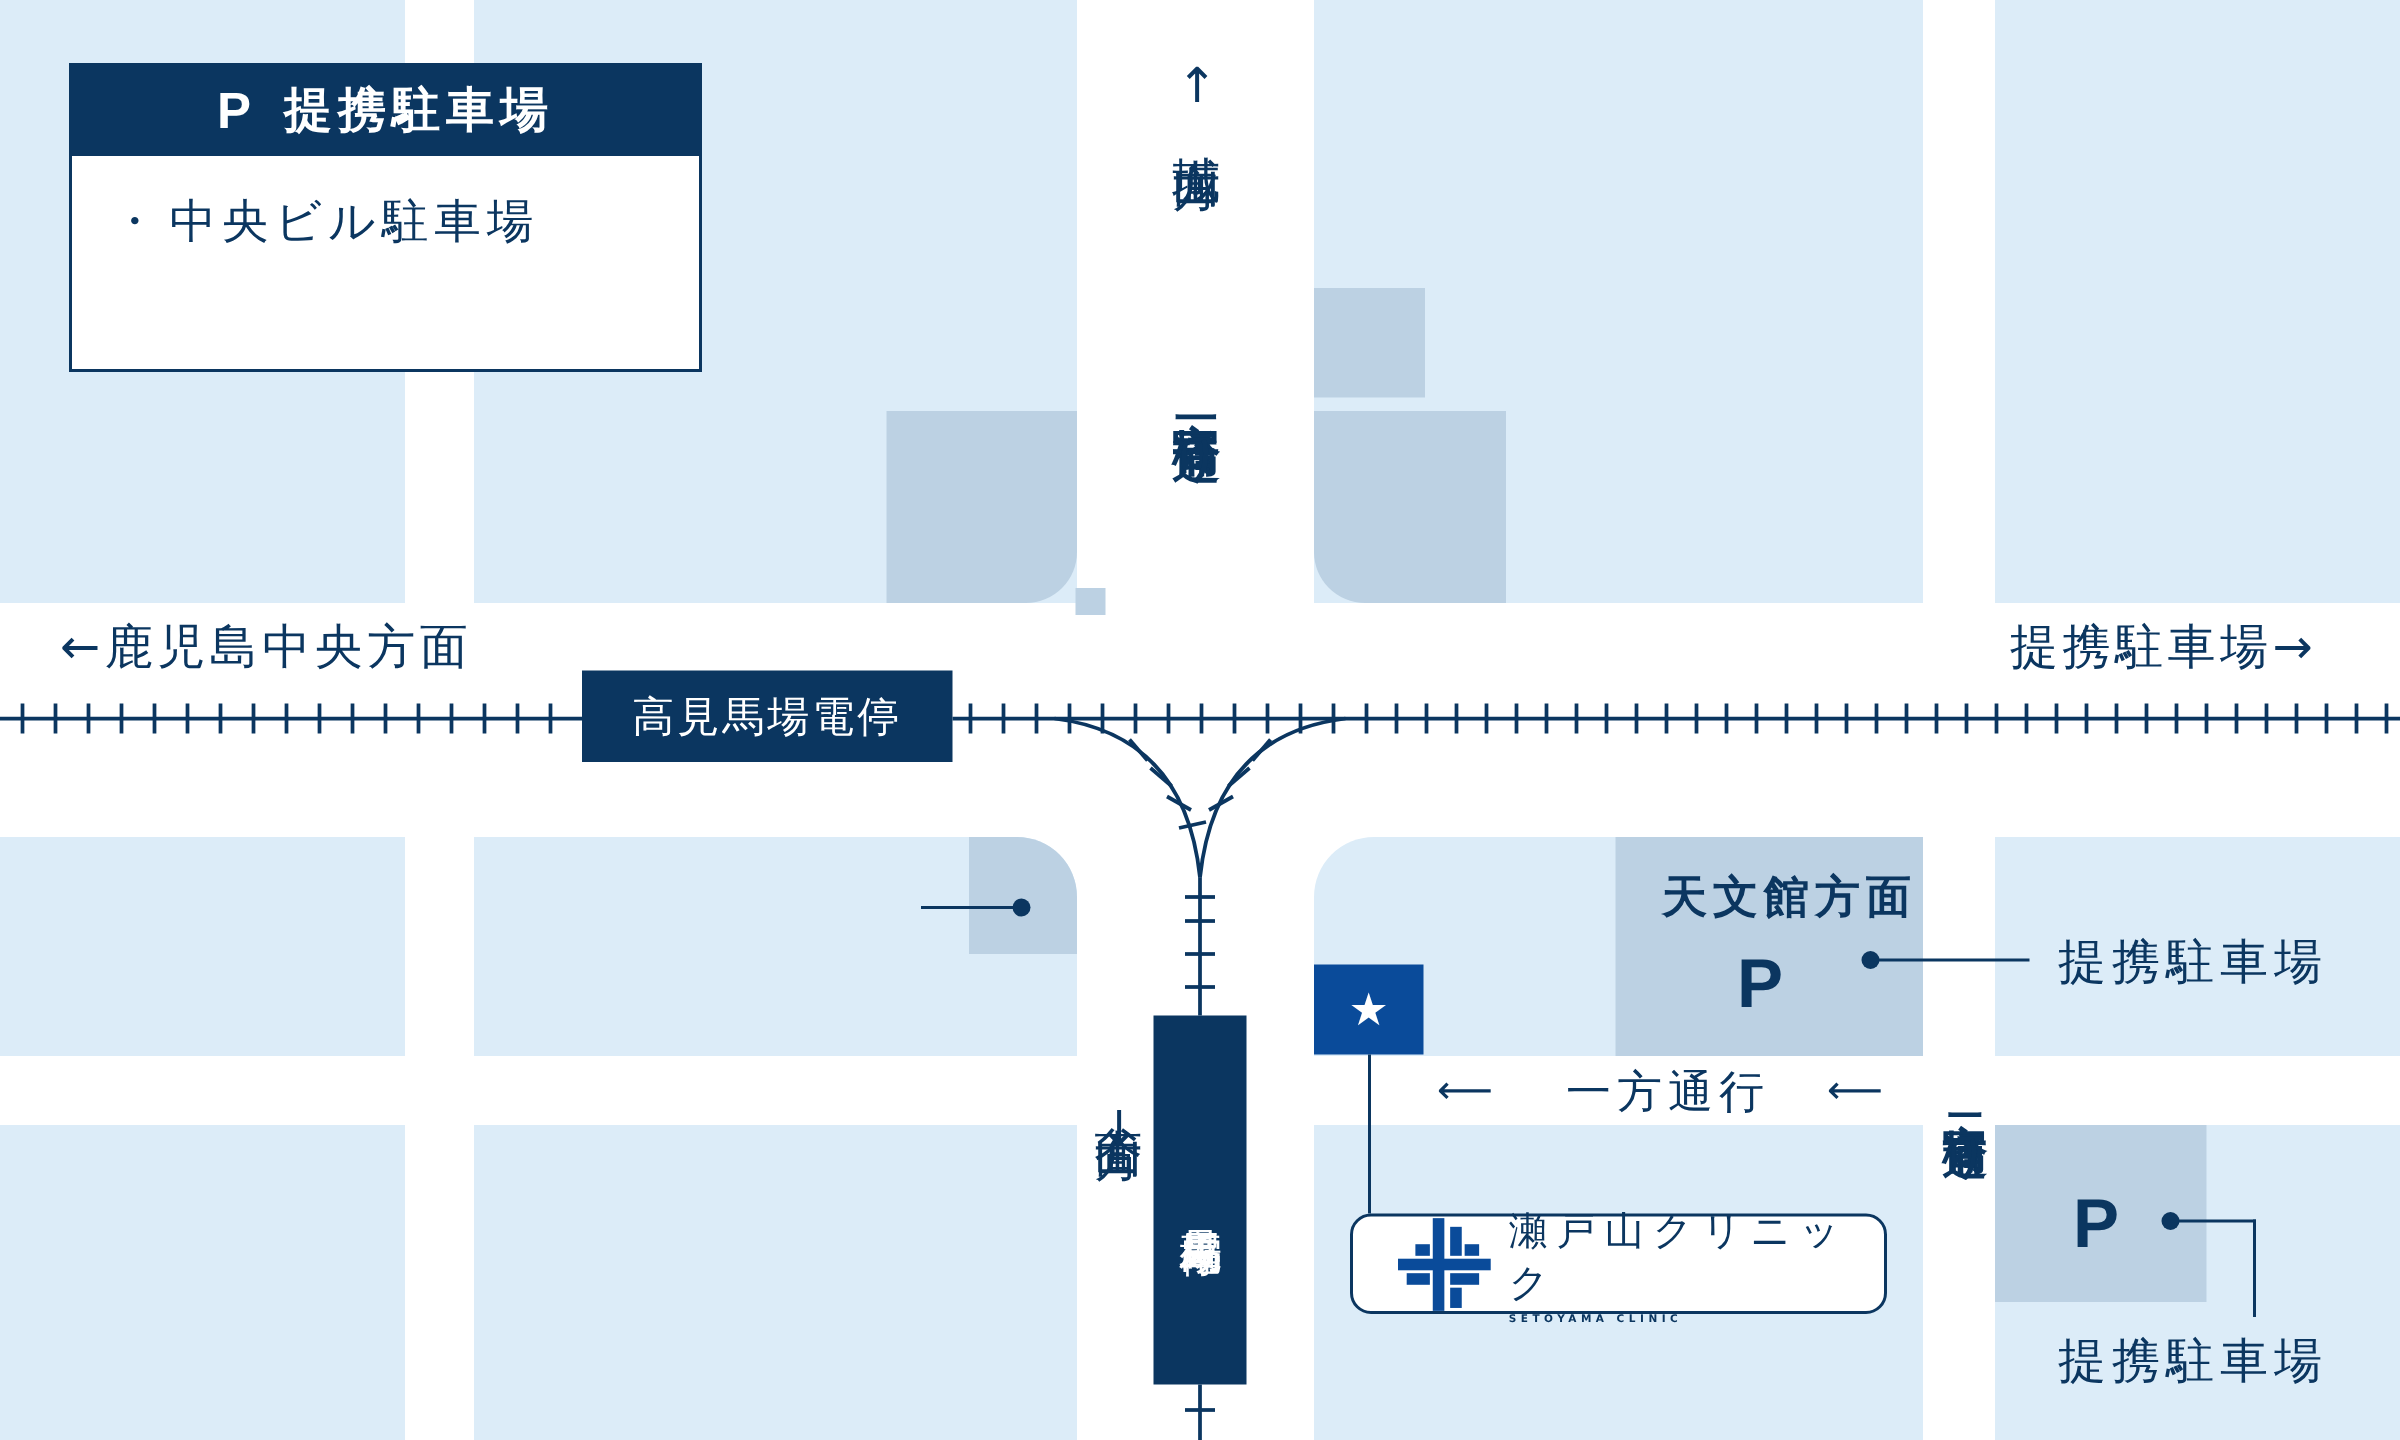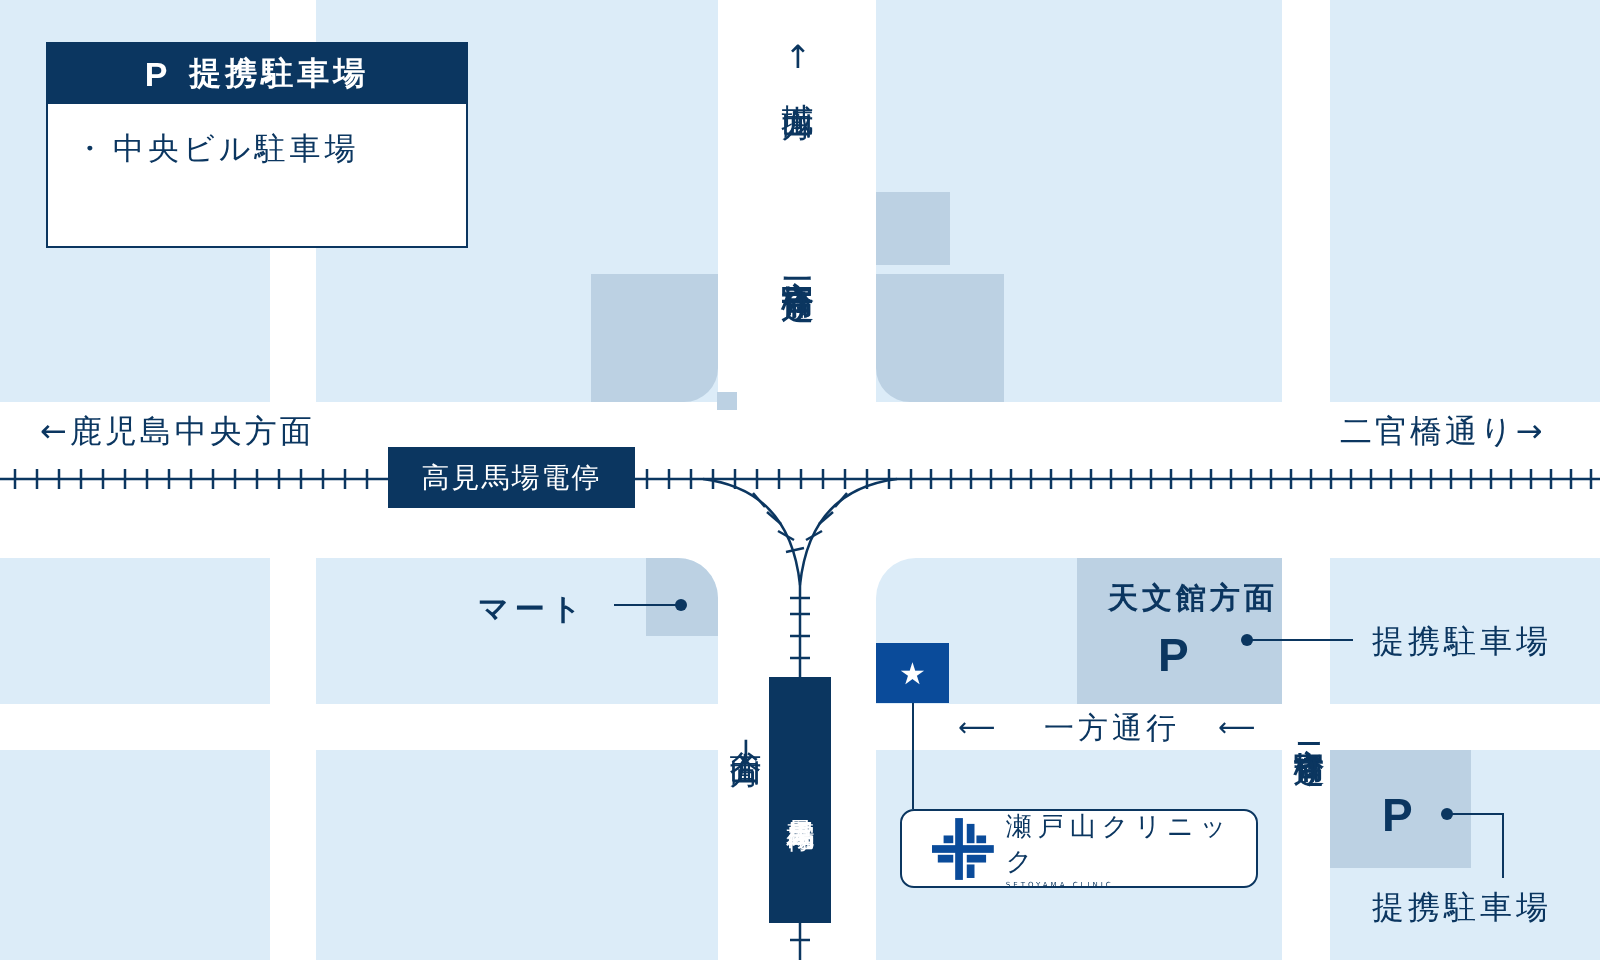--- a/index.html
+++ b/index.html
@@ -10,23 +10,23 @@
   .vtext{position:absolute;writing-mode:vertical-rl;text-orientation:upright;letter-spacing:6px;}
   .legend{position:absolute;left:46px;top:42px;width:422px;height:206px;border:2px solid #0b3660;background:#fff;box-sizing:border-box;}
   .legend-head{height:60px;background:#0b3660;color:#fff;display:flex;align-items:center;justify-content:center;font-size:32px;font-weight:bold;letter-spacing:4px;}
   .legend-head .p{font-family:"Liberation Sans",sans-serif;font-weight:900;font-size:34px;margin-right:18px;}
   .legend-list{list-style:none;margin:0;padding:14px 16px 0 62px;}
   .legend-list li{font-size:31px;letter-spacing:4px;line-height:60px;}
   .legend-list li::before{content:"・";margin-left:-36px;margin-right:4px;}
   .station-h{position:absolute;left:388px;top:447px;width:247px;height:61px;background:#0b3660;color:#fff;font-size:28px;display:flex;align-items:center;justify-content:center;letter-spacing:2px;}
   .station-v{position:absolute;left:769px;top:677px;width:62px;height:246px;background:#0b3660;color:#fff;font-size:28px;writing-mode:vertical-rl;text-orientation:upright;display:flex;align-items:center;justify-content:center;letter-spacing:1px;}
   .star-sq{position:absolute;left:876px;top:643px;width:73px;height:60px;background:#0a4b9a;color:#fff;font-size:30px;display:flex;align-items:center;justify-content:center;}
-  .clinic{position:absolute;left:900px;top:809px;width:358px;height:79px;background:#fff;border:2px solid #0b3660;border-radius:14px;box-sizing:border-box;display:flex;align-items:center;padding-left:30px;}
+  .clinic{position:absolute;left:900px;top:809px;width:358px;height:67px;background:#fff;border:2px solid #0b3660;border-radius:14px;box-sizing:border-box;display:flex;align-items:center;padding-left:30px;}
   .clinic-name{font-size:26px;letter-spacing:6px;color:#0b3660;}
-  .clinic-sub{font-size:7px;letter-spacing:3px;font-weight:normal;color:#0b3660;margin-top:2px;}
+  .clinic-sub{font-size:7px;letter-spacing:3px;font-weight:bold;color:#0b3660;margin-top:2px;}
   .dir{position:absolute;font-size:32px;letter-spacing:3px;}
   .bold{font-weight:bold;}
   .P{font-family:"Liberation Sans",sans-serif;font-weight:900;color:#0b3660;}
 </style>
 </head>
 <body>
 
 <div class="blk" style="left:0;top:0;width:270px;height:402px;"></div>
 <div class="blk" style="left:316px;top:0;width:402px;height:402px;"></div>
 <div class="blk" style="left:876px;top:0;width:406px;height:402px;"></div>
@@ -148,28 +148,27 @@
     <span>提携駐車場</span>
   </div>
   <ul class="legend-list">
     <li>中央ビル駐車場</li>
   </ul>
 </div>
 
 <div class="vtext" style="left:776px;top:38px;font-size:32px;letter-spacing:2px;">↑城山方面</div>
 <div class="vtext bold" style="left:776px;top:252px;font-size:32px;letter-spacing:4px;">三官橋通り</div>
 <div class="dir" style="left:40px;top:410px;text-align:center;">←鹿児島中央方面</div>
-<div class="dir" style="left:1340px;top:410px;">二官橋通り→</div>
+<div class="dir" style="left:1340px;top:410px;">提携駐車場→</div>
 <div class="vtext" style="left:724px;top:725px;font-size:32px;letter-spacing:2px;">谷山方面↓</div>
 
 <div class="station-h">高見馬場電停</div>
 <div class="station-v">高見馬場電停</div>
 
 <div class="abs bold" style="left:418px;top:584px;font-size:30px;letter-spacing:6px;text-align:center;line-height:50px;">
-  <div style="padding-left:60px;">マート</div>
 </div>
 <div class="abs" style="left:614px;top:604px;width:66px;height:2px;background:#0b3660;"></div>
 <div class="abs" style="left:675px;top:599px;width:12px;height:12px;border-radius:50%;background:#0b3660;"></div>
 
 <div class="abs bold" style="left:1108px;top:578px;font-size:30px;letter-spacing:4px;">天文館方面</div>
 <div class="abs P" style="left:1158px;top:628px;font-size:46px;">P</div>
 <div class="abs" style="left:1241px;top:634px;width:12px;height:12px;border-radius:50%;background:#0b3660;"></div>
 <div class="abs" style="left:1247px;top:639px;width:106px;height:2px;background:#0b3660;"></div>
 <div class="abs" style="left:1372px;top:620px;font-size:32px;letter-spacing:4px;">提携駐車場</div>
 

